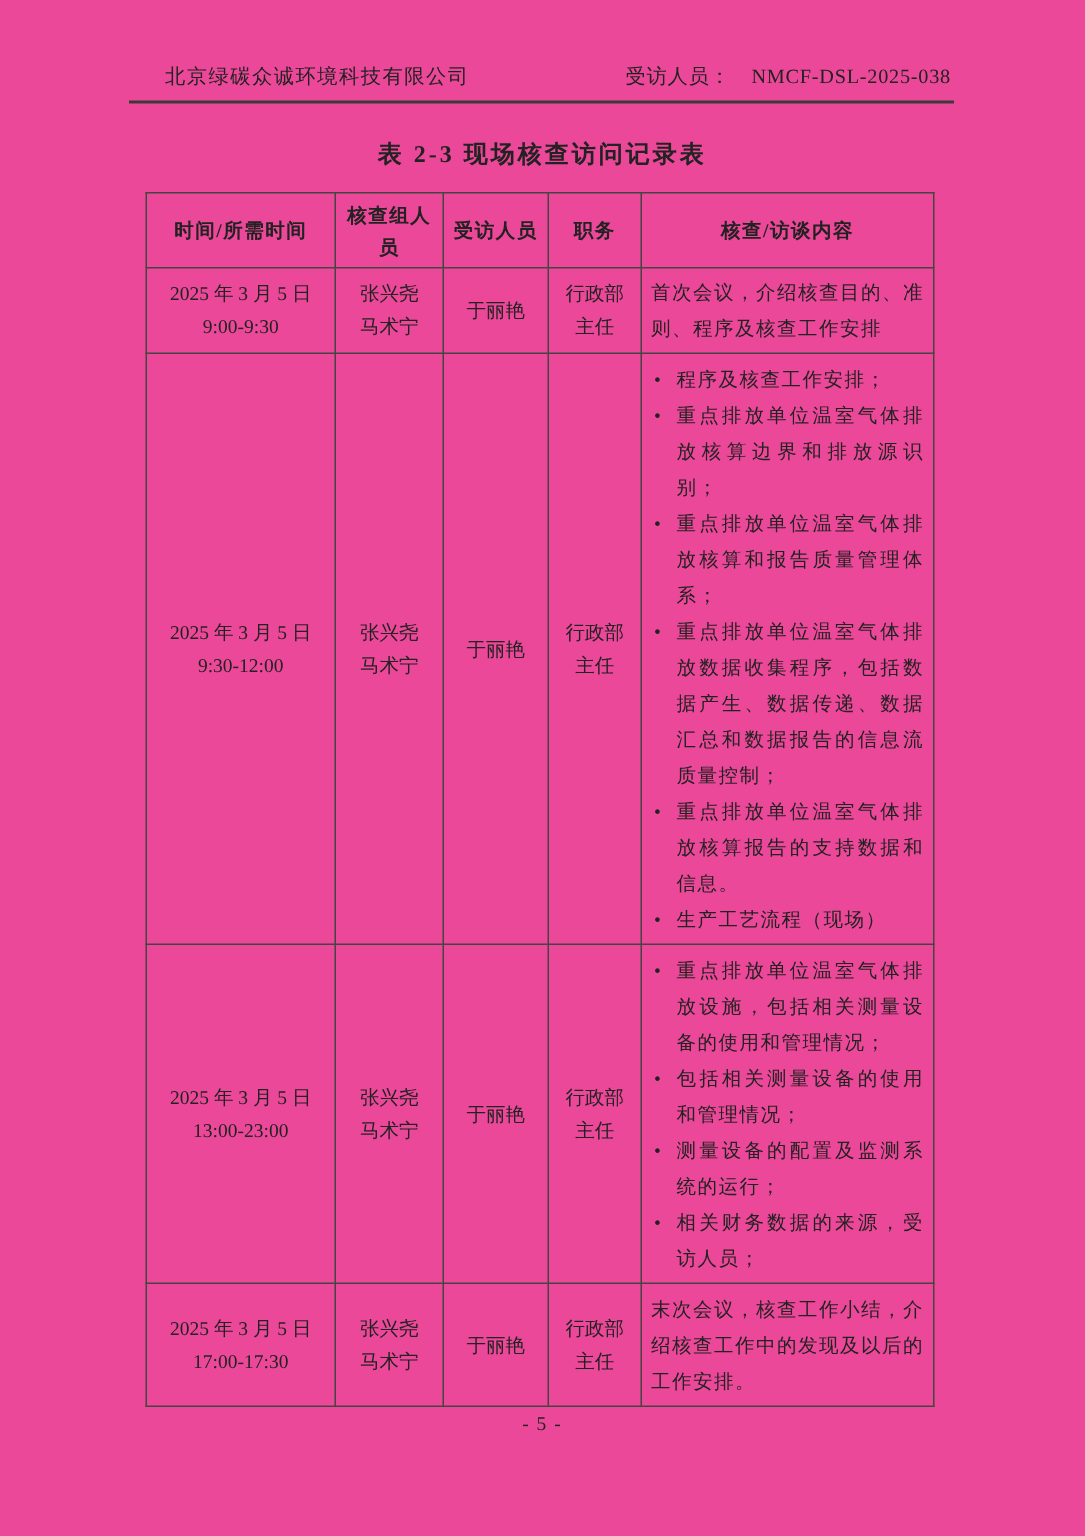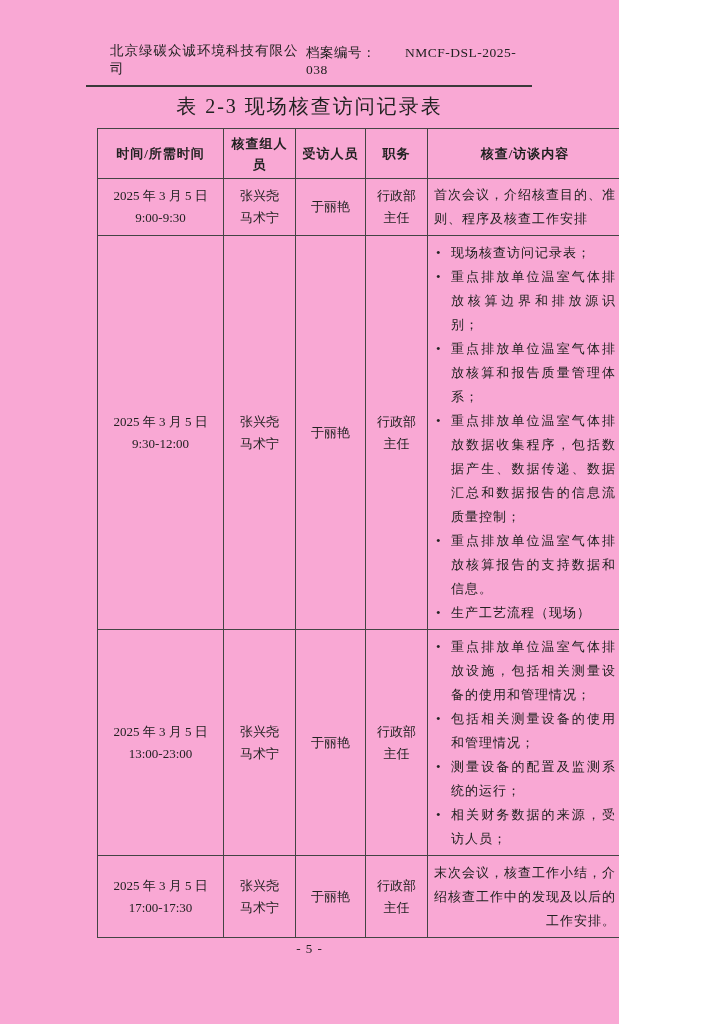--- a/index.html
+++ b/index.html
@@ -1,37 +1,37 @@
 <!DOCTYPE html>
 <html><head>
 <meta charset="utf-8">
 <style>
   html,body{margin:0;padding:0;background:#ffffff;}
   .page{
     position:relative;
-    width:619px;height:1024px;
-    background:#f9a8d4;
+    width:723px;height:1024px;
+    background:#ec4899;
     font-family:"Liberation Serif","DejaVu Serif",serif;
     color:#222;
     overflow:hidden;
   }
   .doc-header{
     position:absolute;top:42px;left:86px;right:87px;
     display:flex;justify-content:space-between;align-items:flex-end;
     border-bottom:2px solid #3a3a3a;
     padding-bottom:7px;
     font-size:13.5px;
     letter-spacing:1px;
   }
   .doc-header .company{padding-left:24px;}
   .doc-header .archive{padding-right:2px;letter-spacing:0.5px;}
-  .doc-header .archive .num{margin-left:29px;letter-spacing:0.5px;}
+  .doc-header .archive .num{margin-left:14px;letter-spacing:0.5px;}
   .doc-title{
     position:absolute;top:93px;left:0;width:100%;
-    text-align:center;font-weight:normal;font-size:20px;letter-spacing:2px;
+    text-align:center;font-weight:bold;font-size:16px;letter-spacing:2px;
   }
   table.record{
     position:absolute;top:128px;left:97px;
     border-collapse:collapse;table-layout:fixed;
     width:525px;
     padding-left:10px;
   }
   .record col.c1{width:126px}
   .record col.c2{width:72px}
   .record col.c3{width:70px}
@@ -52,21 +52,21 @@
   tr.r2{height:217px}
   tr.r3{height:82px}
   td.content{
     text-align:justify;
     vertical-align:middle;
     padding:4px 6px;
     line-height:24px;
     letter-spacing:1px;
   }
   td.content.top{vertical-align:top;padding-top:5px;}
-  td.content.center{text-align:right;}
+  td.content.center{text-align:left;}
   ul.bullets{
     list-style:none;margin:0;padding:0;
   }
   ul.bullets li{
     position:relative;
     padding-left:17px;
     text-align:justify;
     line-height:24px;
   }
   ul.bullets .bullet{
@@ -80,21 +80,21 @@
   }
 </style>
 </head>
 <body>
 
 <div class="page">
 
   <div class="doc-header">
     <span class="company">北京绿碳众诚环境科技有限公司</span>
     <span class="archive">
-      <span>档案编号：</span><span class="num">NMCF-DSL-2025-038</span>
+      <span>受访人员：</span><span class="num">NMCF-DSL-2025-038</span>
     </span>
   </div>
 
   <div class="doc-title">表 2-3  现场核查访问记录表</div>
 
   <table class="record">
     <colgroup>
         <col class="c1">
         <col class="c2">
         <col class="c3">
@@ -136,21 +136,21 @@
         <div>张兴尧</div>
         <div>马术宁</div>
       </td>
       <td>于丽艳</td>
       <td class="two-line">
         <div>行政部</div>
         <div>主任</div>
       </td>
       <td class="content top">
         <ul class="bullets">
-          <li><span class="bullet">•</span><span>现场核查访问记录表；</span></li>
+          <li><span class="bullet">•</span><span>程序及核查工作安排；</span></li>
           <li><span class="bullet">•</span><span>重点排放单位温室气体排放核算边界和排放源识别；</span></li>
           <li><span class="bullet">•</span><span>重点排放单位温室气体排放核算和报告质量管理体系；</span></li>
           <li><span class="bullet">•</span><span>重点排放单位温室气体排放数据收集程序，包括数据产生、数据传递、数据汇总和数据报告的信息流质量控制；</span></li>
           <li><span class="bullet">•</span><span>重点排放单位温室气体排放核算报告的支持数据和信息。</span></li>
           <li><span class="bullet">•</span><span>生产工艺流程（现场）</span></li>
         </ul>
       </td>
     </tr>
 
     <tr class="r2">

